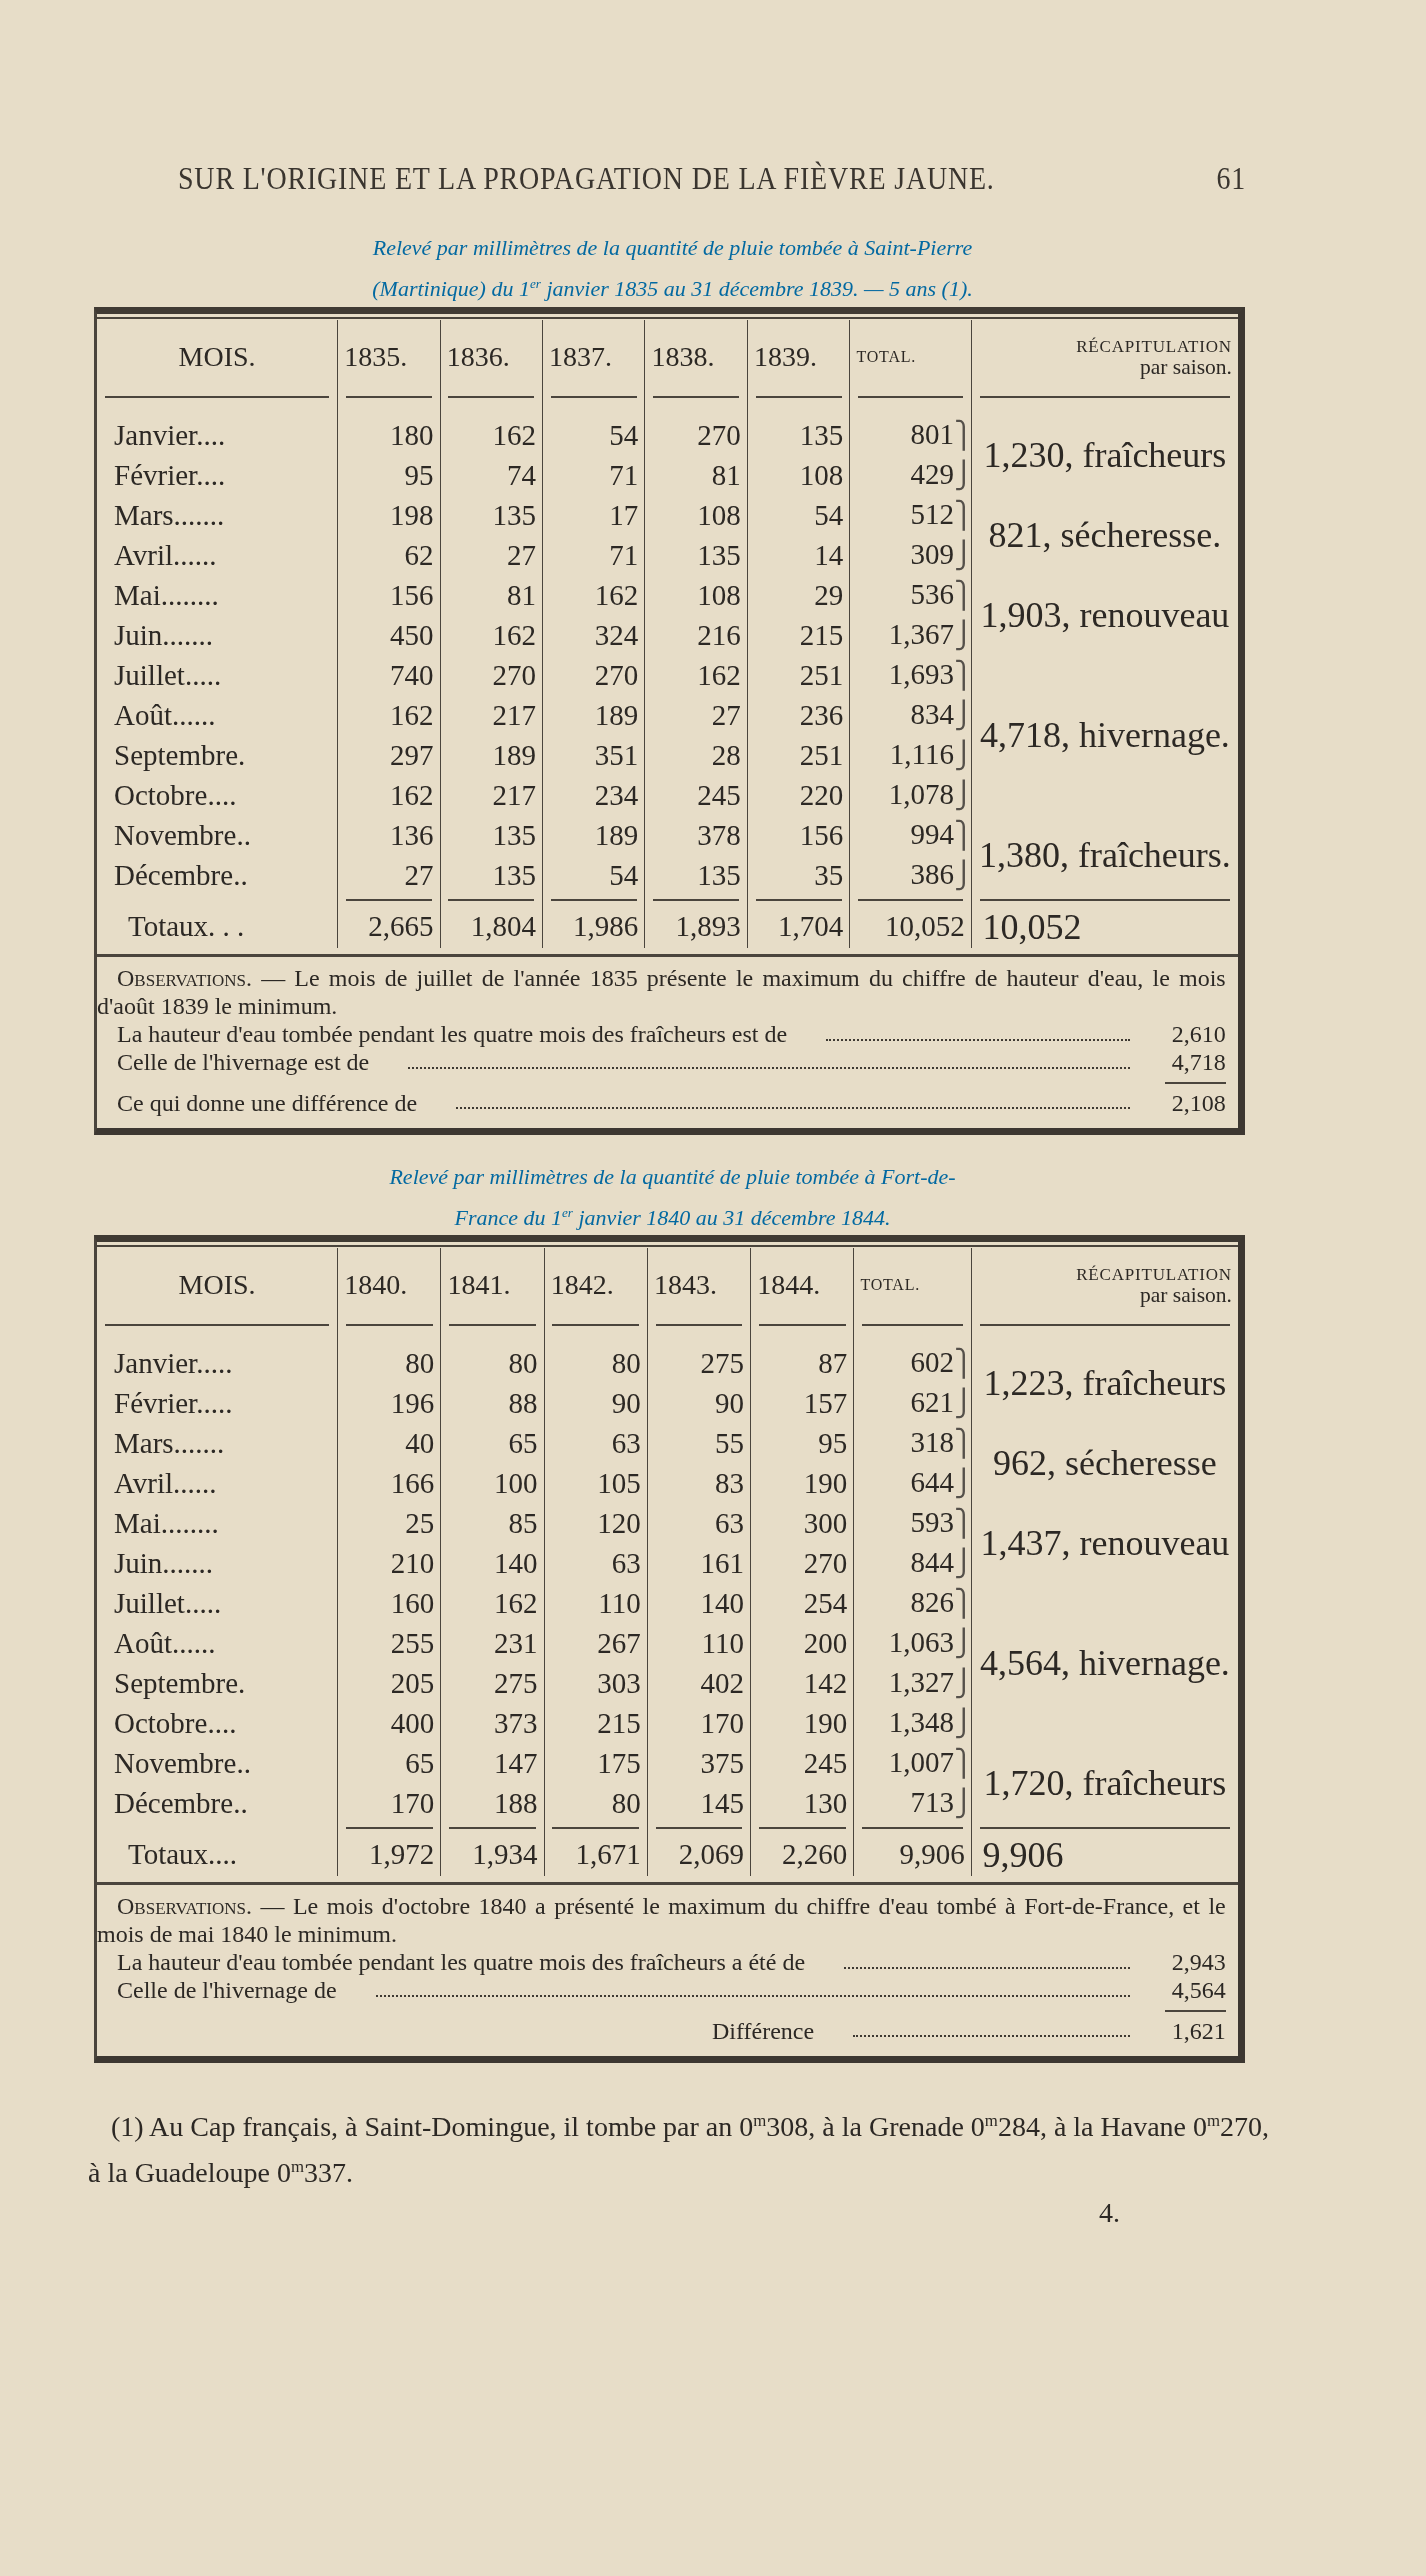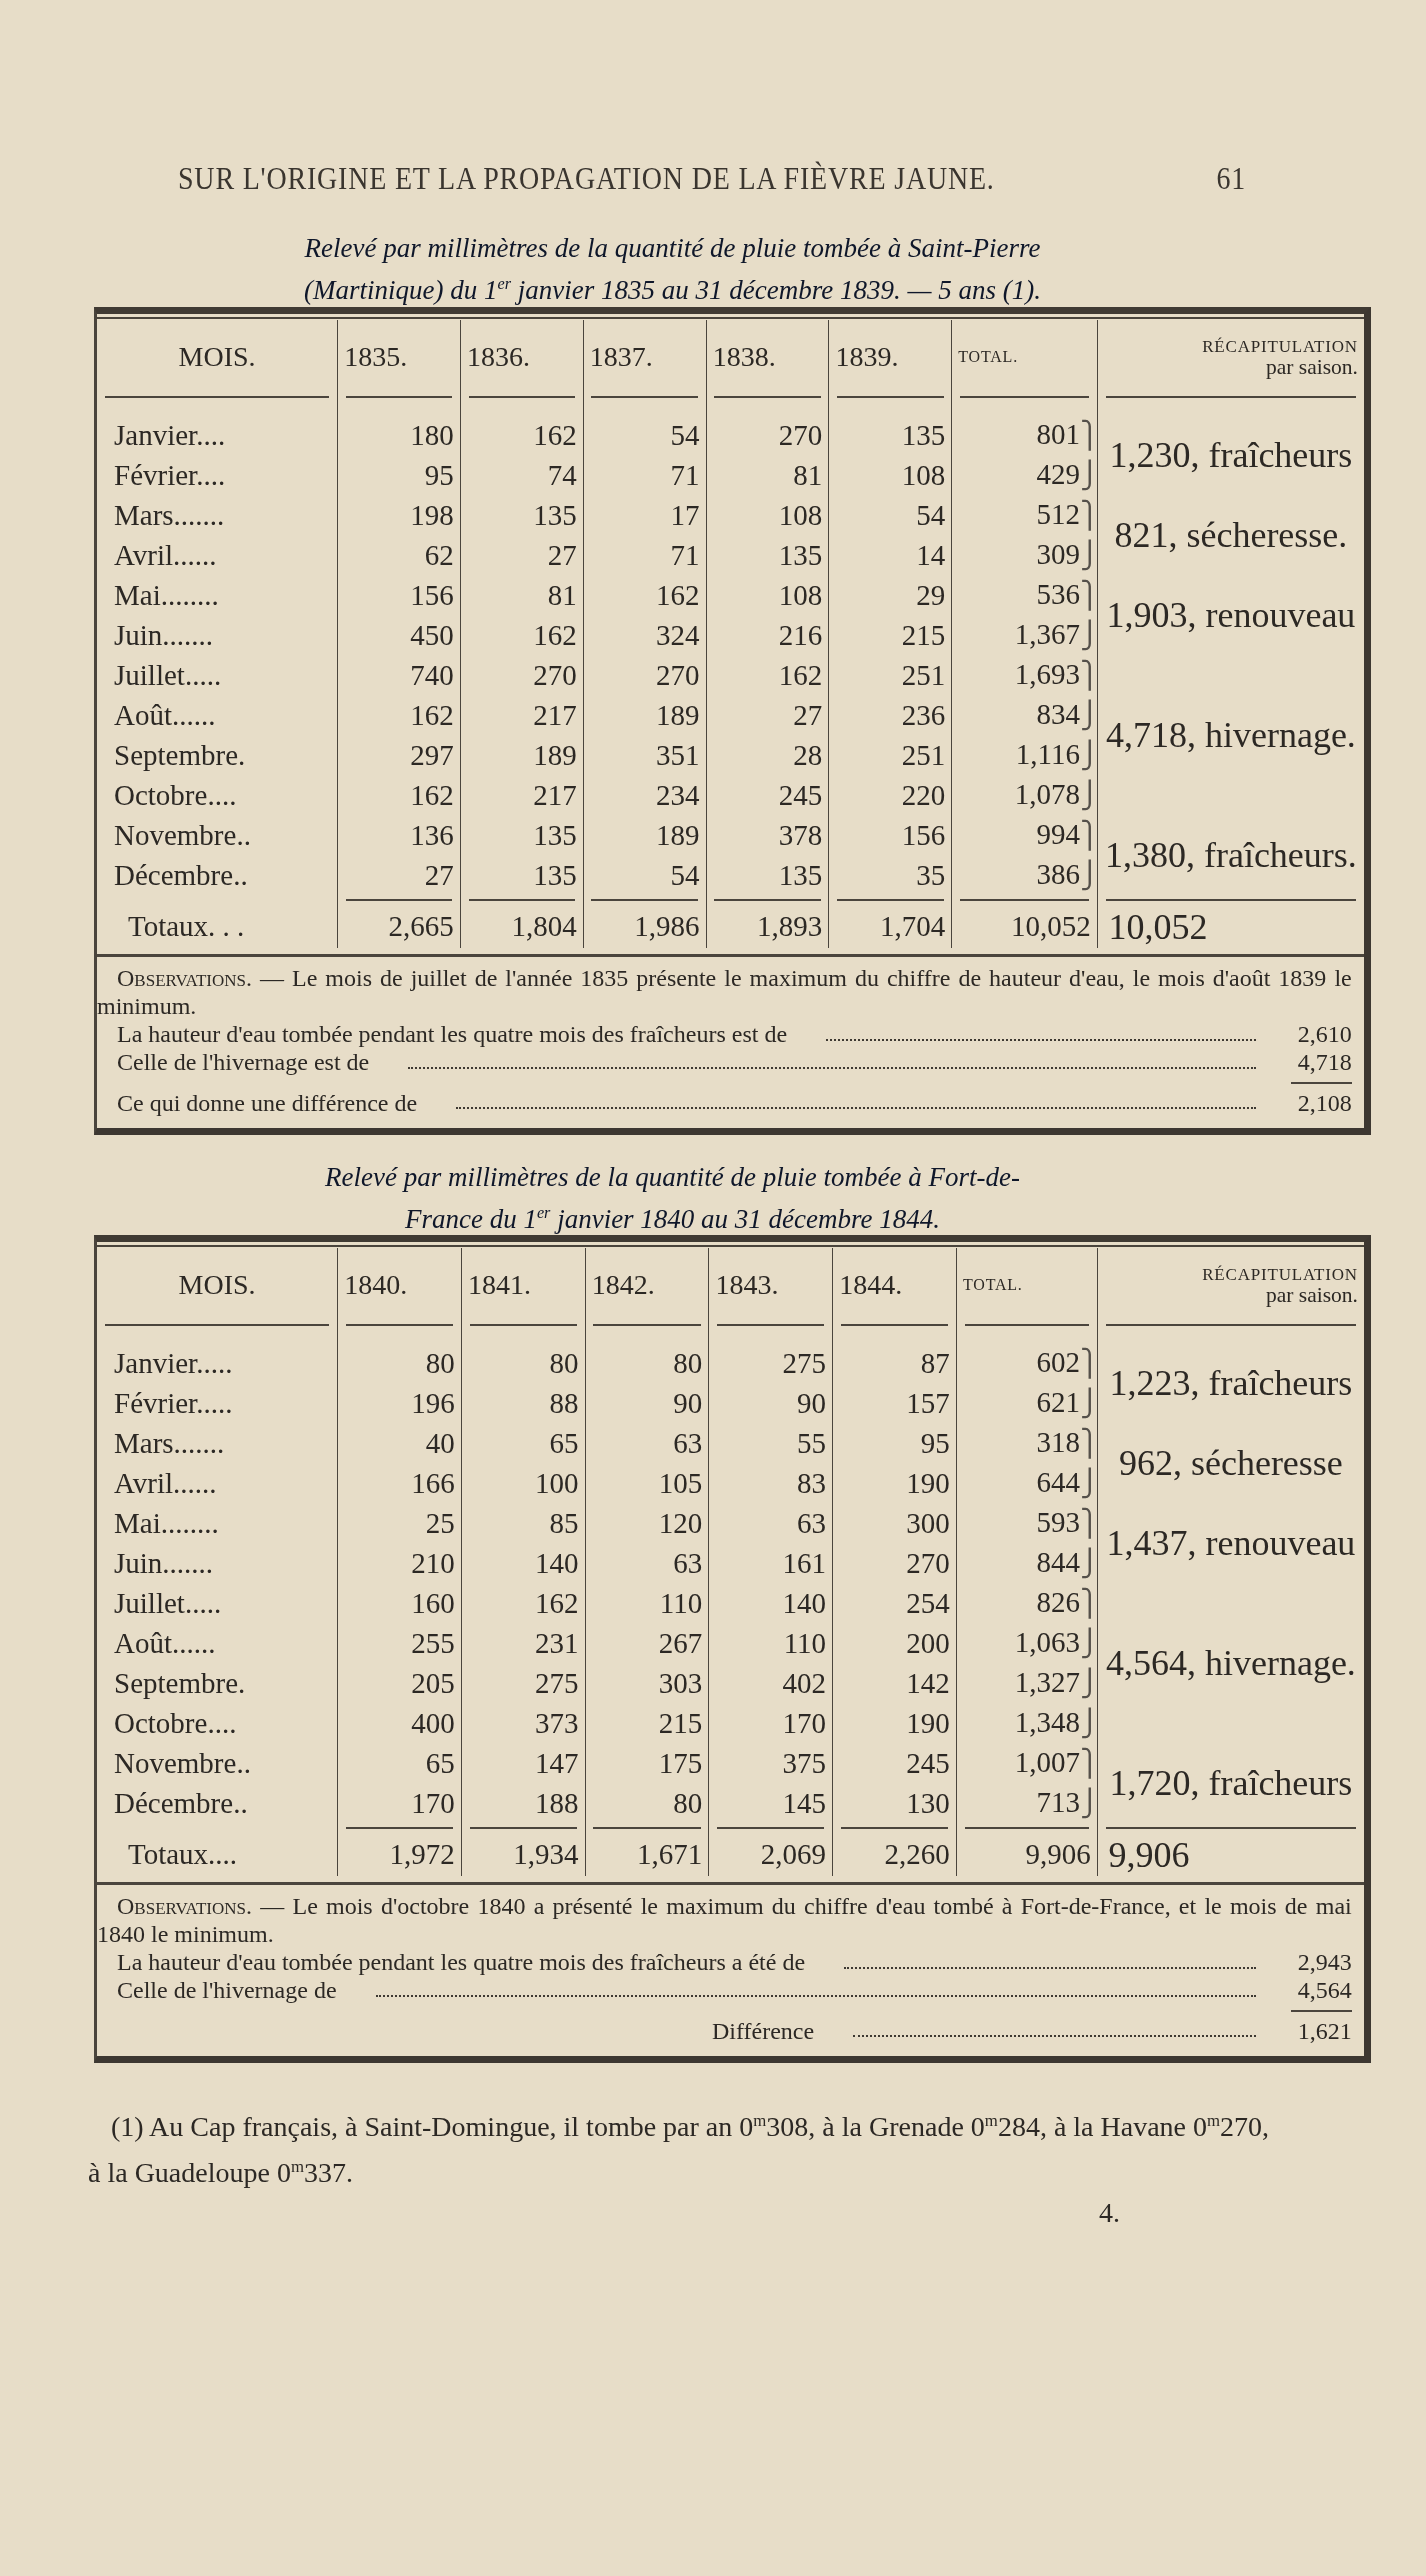--- a/index.html
+++ b/index.html
@@ -13,26 +13,26 @@
   }
   .running-head {
     position: absolute; top: 163px; left: 178px; width: 1068px;
     font-size: 28px; letter-spacing: 0.8px; color: #3a352f;
     display: flex; justify-content: space-between;
     transform: scaleY(1.1);
   }
   .running-head .title { text-transform: uppercase; }
   .caption {
     position: absolute; left: 100px; width: 1145px;
-    font-style: italic; font-size: 27px; line-height: 36px; color: #0f172a;
+    font-style: italic; font-size: 22px; line-height: 36px; color: #0369a1;
     text-align: center;
   }
   .caption sup { font-size: 60%; }
   .frame {
-    position: absolute; left: 94px; width: 1277px;
+    position: absolute; left: 94px; width: 1151px;
     border-top: 7px solid #403a33;
     border-left: 3.1px solid #4a443c;
     border-right: 7.7px solid #3d3731;
     border-bottom: 7.7px solid #3d3731;
     box-sizing: border-box;
   }
   .frame::before {
     content: ""; position: absolute; left: 0; right: 0; top: 3.1px;
     border-top: 2.3px solid #4a443c;
   }

